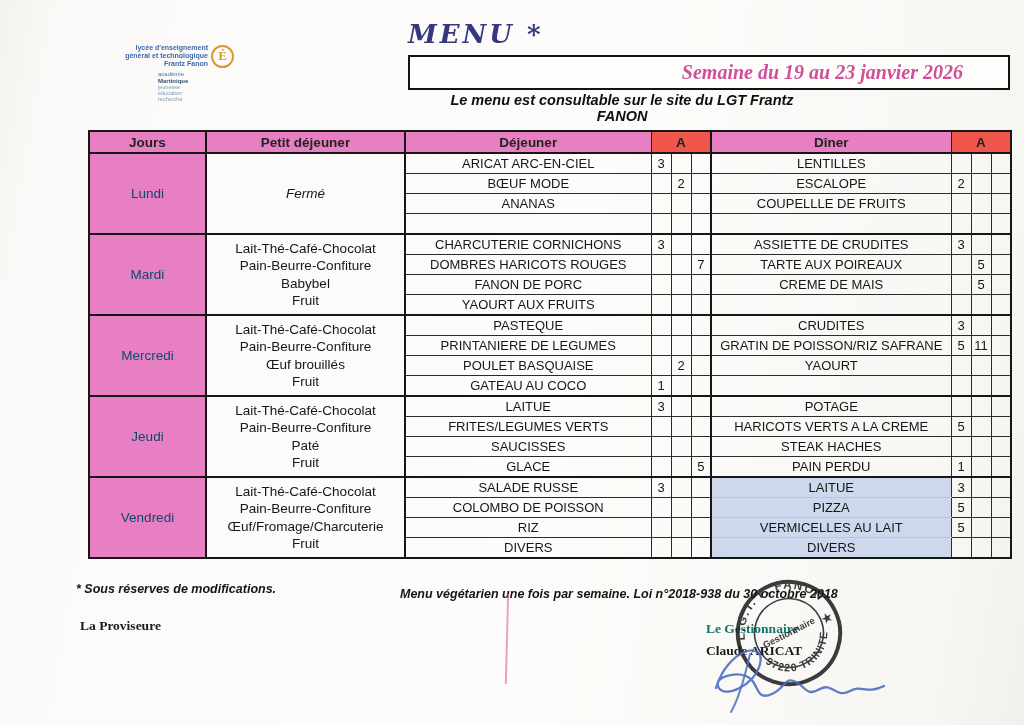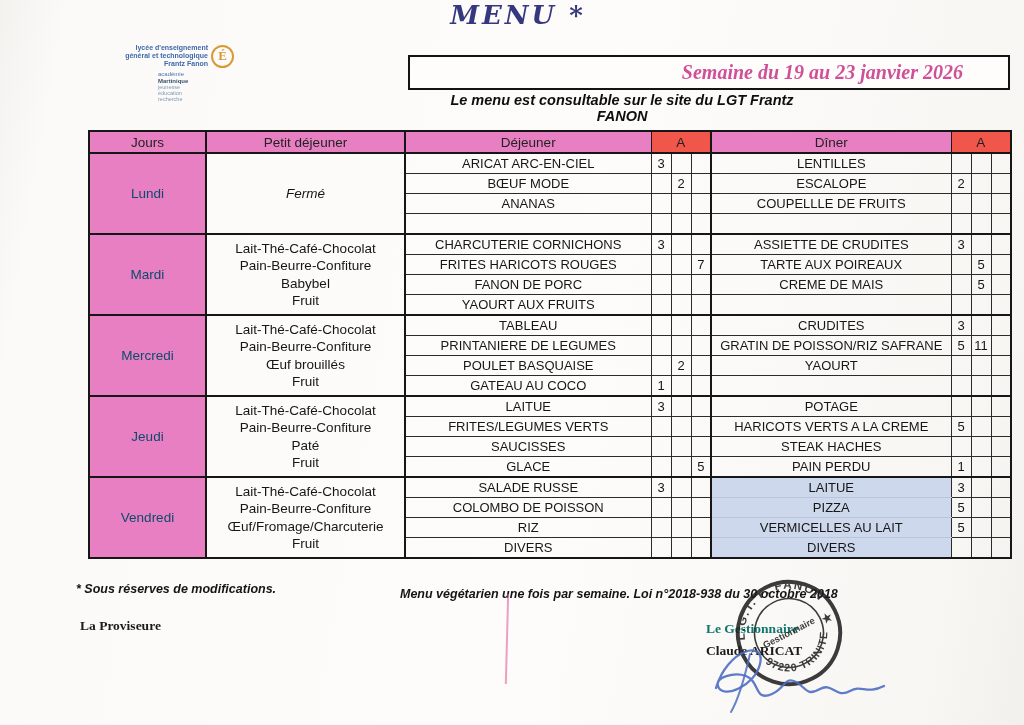--- a/index.html
+++ b/index.html
@@ -5,21 +5,21 @@
   html,body{margin:0;padding:0}
   body{
     width:1024px;height:725px;position:relative;overflow:hidden;
     font-family:"Liberation Sans",sans-serif;
     background:linear-gradient(100deg,#f3f2ef 0%,#fbfaf8 6%,#fdfcfa 55%,#f7f6f3 92%,#f1f0ed 100%);
   }
   .sheet{position:absolute;inset:0}
 
   
   .menu-title{
-    position:absolute;left:408px;top:0;width:220px;text-align:center;
+    position:absolute;left:408px;top:19px;width:220px;text-align:left;
     font-family:"DejaVu Serif",serif;font-style:italic;font-weight:bold;
     font-size:26px;letter-spacing:3px;color:#35377f;
   }
   .logo{position:absolute;left:100px;top:44px;width:150px}
   .logo-main{display:flex;align-items:center}
   .logo-text{width:108px;text-align:right;color:#3c69ab;font-size:7px;font-weight:bold;line-height:8px}
   .logo-e{
     width:19px;height:19px;margin-left:3px;border:2px solid #d79a35;border-radius:50%;
     color:#d79a35;font-family:"Liberation Serif",serif;font-weight:bold;font-size:13px;
     display:flex;align-items:center;justify-content:center;
@@ -43,21 +43,21 @@
   }
 
   
   table.menu-table{
     position:absolute;left:88px;top:130px;width:922px;
     border-collapse:collapse;table-layout:fixed;
     border:2.5px solid #161616;
   }
   .menu-table th{
     border:1.5px solid #161616;height:20px;padding:0;
-    font-size:13.5px;font-weight:normal;color:#222;
+    font-size:13.5px;font-weight:bold;color:#222;
   }
   .menu-table td{
     border:1px solid #2b2b2b;height:19px;padding:0 2px;
     text-align:center;font-size:13px;color:#161616;
     overflow:hidden;white-space:nowrap;
   }
   .menu-table tbody{border-top:2.2px solid #161616}
   .th-pink{background:#e87fc3}
   .th-red{background:#f1564b;color:#8f1a12;font-weight:bold}
   td.day{background:#e87fc3;font-size:13.5px;color:#0c4a6e;border-right:2.2px solid #161616}
@@ -199,21 +199,21 @@
         <td class="menu">CHARCUTERIE CORNICHONS</td>
         <td class="a">3</td>
         <td class="a"></td>
         <td class="a aR"></td>
         <td class="menu">ASSIETTE DE CRUDITES</td>
         <td class="a">3</td>
         <td class="a"></td>
         <td class="a"></td>
       </tr>
       <tr>
-        <td class="menu">FRITES HARICOTS ROUGES</td>
+        <td class="menu">DOMBRES HARICOTS ROUGES</td>
         <td class="a"></td>
         <td class="a"></td>
         <td class="a aR">7</td>
         <td class="menu">TARTE AUX POIREAUX</td>
         <td class="a"></td>
         <td class="a">5</td>
         <td class="a"></td>
       </tr>
       <tr>
         <td class="menu">FANON DE PORC</td>
@@ -239,21 +239,21 @@
 
     <tbody>
       <tr>
         <td class="day" rowspan="4">Mercredi</td>
         <td class="pdej" rowspan="4">
           <div class="pline">Lait-Thé-Café-Chocolat</div>
           <div class="pline">Pain-Beurre-Confiture</div>
           <div class="pline">Œuf brouillés</div>
           <div class="pline">Fruit</div>
         </td>
-        <td class="menu">TABLEAU</td>
+        <td class="menu">PASTEQUE</td>
         <td class="a"></td>
         <td class="a"></td>
         <td class="a aR"></td>
         <td class="menu">CRUDITES</td>
         <td class="a">3</td>
         <td class="a"></td>
         <td class="a"></td>
       </tr>
       <tr>
         <td class="menu">PRINTANIERE DE LEGUMES</td>

